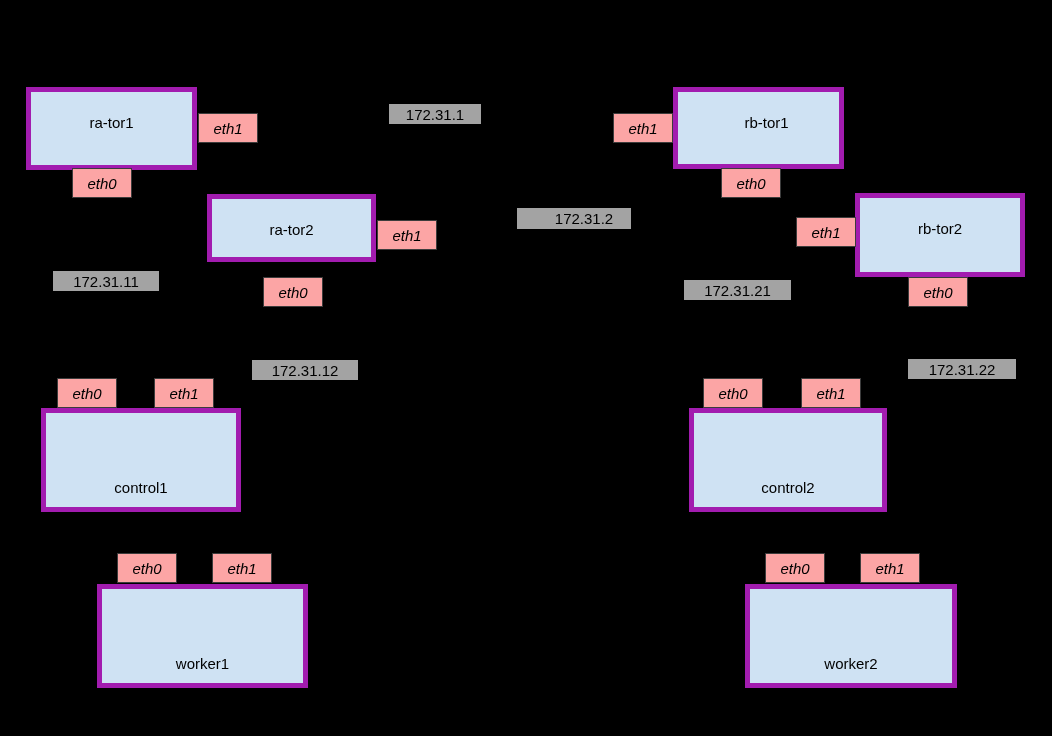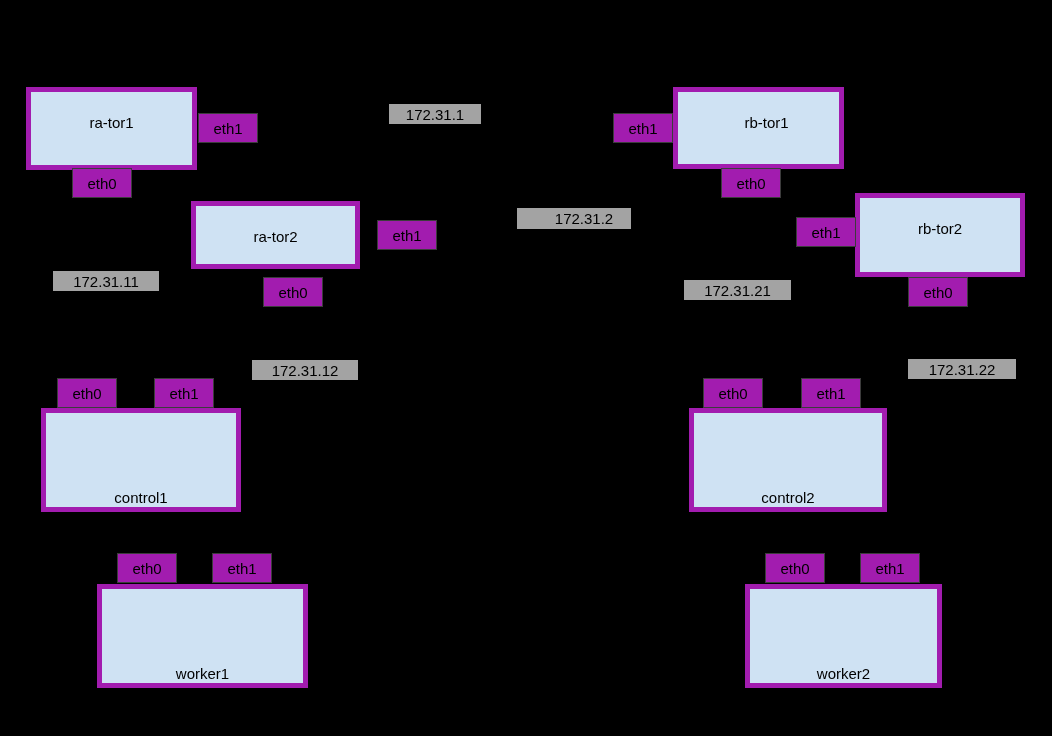--- a/index.html
+++ b/index.html
@@ -20,45 +20,46 @@
     position: absolute;
     background: #cfe2f3;
     border: 5px solid #a21caf;
     box-sizing: border-box;
     display: flex;
     justify-content: center;
     font-size: 15px;
     line-height: 18px;
   }
   .node.upper { align-items: flex-start; padding-top: 22px; }
-  .node.lower { align-items: flex-end; }
+  .node.lower { align-items: flex-end; padding-bottom: 10px; }
   .port {
     position: absolute;
-    background: #a21caf;
+    background: #fca5a5;
     border: 1px solid #3c3c3c;
     box-sizing: border-box;
     display: flex;
     align-items: center;
     justify-content: center;
     font-size: 15px;
+    font-style: italic;
   }
   .ip {
     position: absolute;
     background: #a3a3a3;
     display: flex;
     align-items: center;
     justify-content: center;
     font-size: 15px;
   }
 
   
   #node-ra-tor1 { left: 26px;  top: 87px;  width: 171px; height: 83px; }
   #port-ra-tor1-eth1 { left: 198px; top: 113px; width: 60px; height: 30px; }
   #port-ra-tor1-eth0 { left: 72px;  top: 168px; width: 60px; height: 30px; }
-  #node-ra-tor2 { left: 191px; top: 194px; width: 169px; height: 68px; margin-top: 7px; }
+  #node-ra-tor2 { left: 207px; top: 194px; width: 169px; height: 68px; }
   #port-ra-tor2-eth1 { left: 377px; top: 220px; width: 60px; height: 30px; }
   #port-ra-tor2-eth0 { left: 263px; top: 277px; width: 60px; height: 30px; }
 
   
   #node-rb-tor1 { left: 673px; top: 87px;  width: 171px; height: 82px; padding-left: 16px; }
   #port-rb-tor1-eth1 { left: 613px; top: 113px; width: 60px; height: 30px; }
   #port-rb-tor1-eth0 { left: 721px; top: 168px; width: 60px; height: 30px; }
   #node-rb-tor2 { left: 855px; top: 193px; width: 170px; height: 84px; }
   #port-rb-tor2-eth1 { left: 796px; top: 217px; width: 60px; height: 30px; }
   #port-rb-tor2-eth0 { left: 908px; top: 277px; width: 60px; height: 30px; }
@@ -68,21 +69,21 @@
   #port-control1-eth0 { left: 57px;  top: 378px; width: 60px; height: 30px; }
   #port-control1-eth1 { left: 154px; top: 378px; width: 60px; height: 30px; }
   #node-control2 { left: 689px; top: 408px; width: 198px; height: 104px; }
   #port-control2-eth0 { left: 703px; top: 378px; width: 60px; height: 30px; }
   #port-control2-eth1 { left: 801px; top: 378px; width: 60px; height: 30px; }
 
   
   #node-worker1 { left: 97px;  top: 584px; width: 211px; height: 104px; }
   #port-worker1-eth0 { left: 117px; top: 553px; width: 60px; height: 30px; }
   #port-worker1-eth1 { left: 212px; top: 553px; width: 60px; height: 30px; }
-  #node-worker2 { left: 745px; top: 584px; width: 197px; height: 104px; }
+  #node-worker2 { left: 745px; top: 584px; width: 212px; height: 104px; }
   #port-worker2-eth0 { left: 765px; top: 553px; width: 60px; height: 30px; }
   #port-worker2-eth1 { left: 860px; top: 553px; width: 60px; height: 30px; }
 
   
   #ip-172-31-1  { left: 389px; top: 104px; width: 92px;  height: 20px; }
   #ip-172-31-2  { left: 517px; top: 208px; width: 94px;  height: 21px; padding-left: 20px; }
   #ip-172-31-11 { left: 53px;  top: 271px; width: 106px; height: 20px; }
   #ip-172-31-12 { left: 252px; top: 360px; width: 106px; height: 20px; }
   #ip-172-31-21 { left: 684px; top: 280px; width: 107px; height: 20px; }
   #ip-172-31-22 { left: 908px; top: 359px; width: 108px; height: 20px; }

